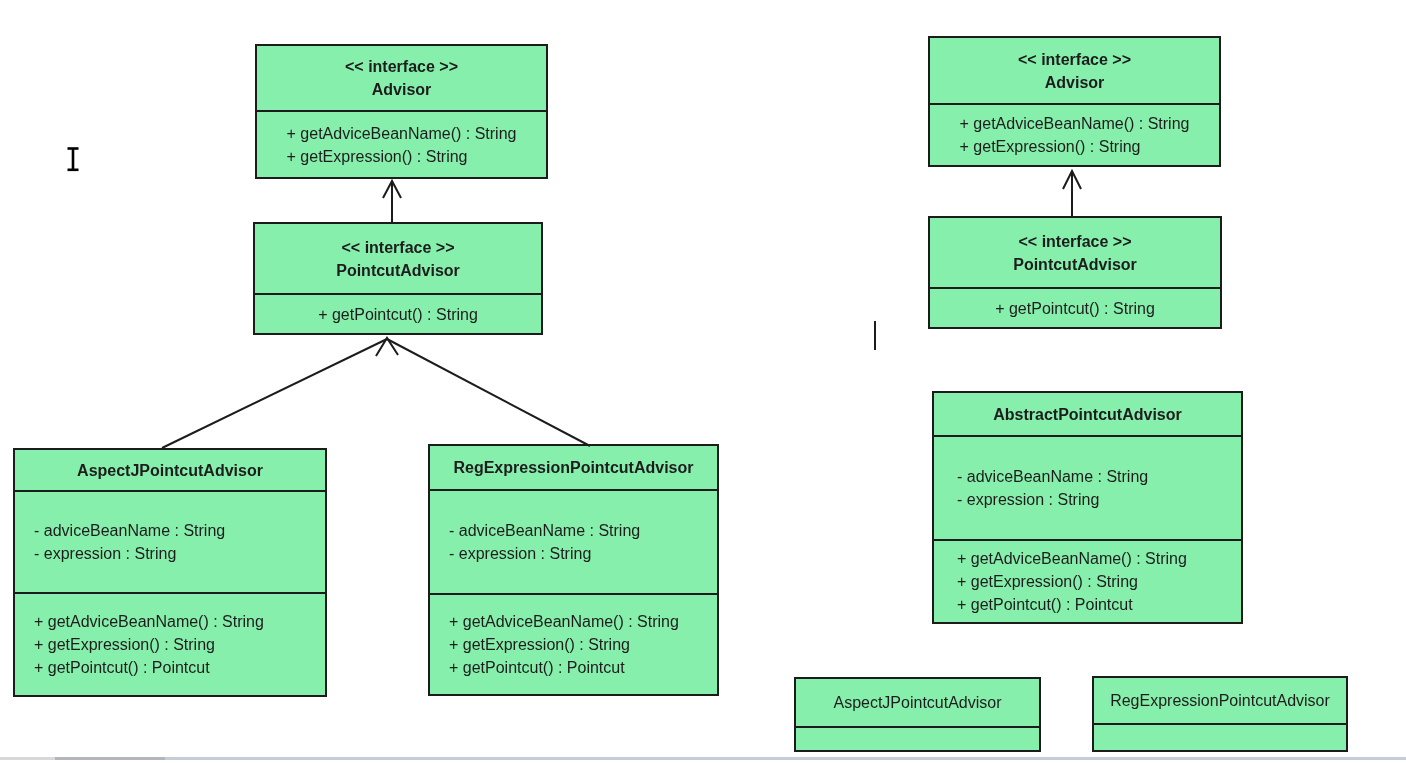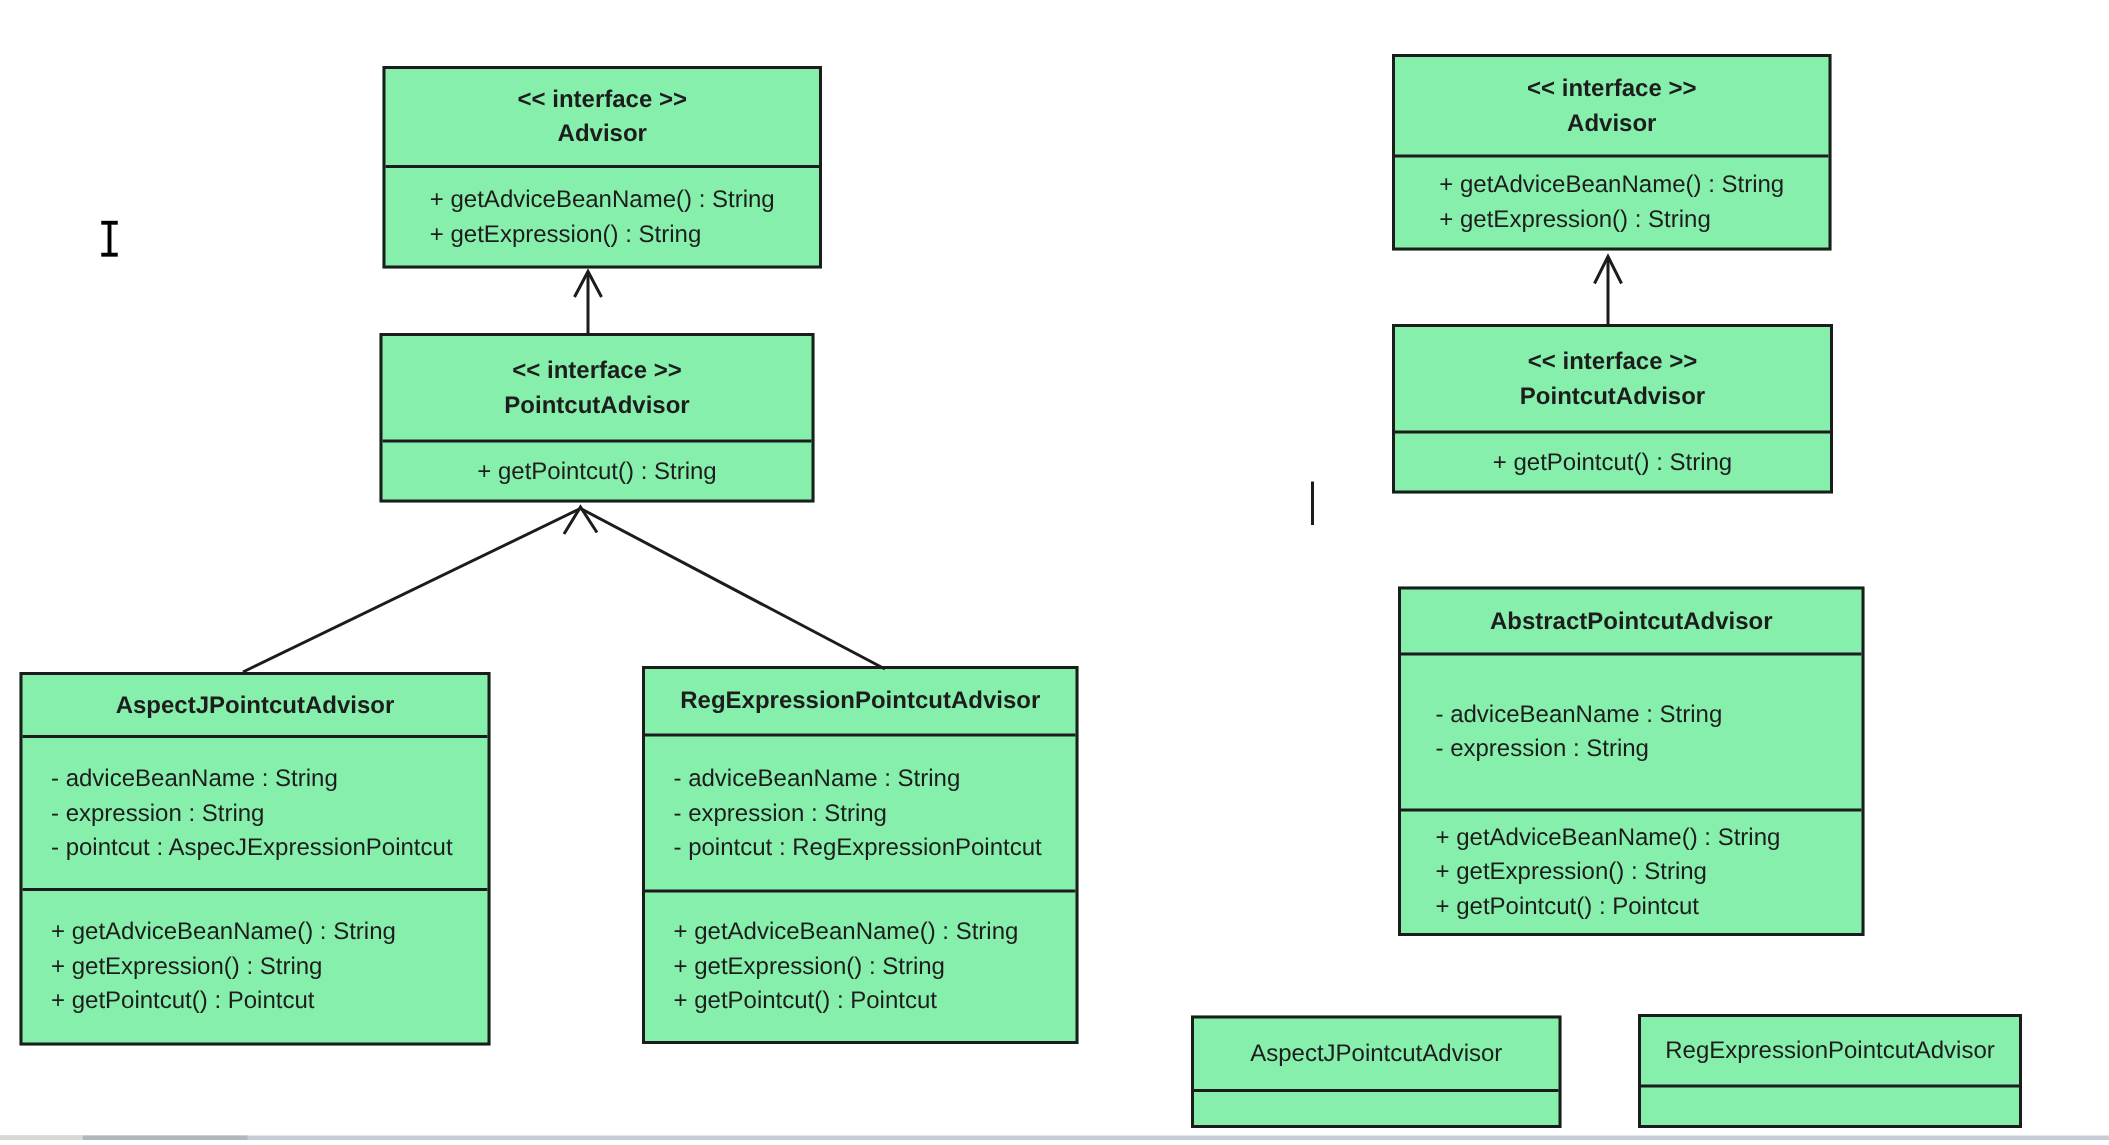--- a/index.html
+++ b/index.html
@@ -77,37 +77,35 @@
     </div>
   </div>
 
   <div class="uml-box" style="left:13px;top:448px;width:314px;height:249px">
     <div class="sec title-sec" style="height:40px">
       <div class="bold">AspectJPointcutAdvisor</div>
     </div>
     <div class="sec bordered left-sec" style="height:102px">
       <div>- adviceBeanName : String</div>
       <div>- expression : String</div>
-      <div>- pointcut : AspecJExpressionPointcut</div>
     </div>
     <div class="sec bordered left-sec grow">
       <div>+ getAdviceBeanName() : String</div>
       <div>+ getExpression() : String</div>
       <div>+ getPointcut() : Pointcut</div>
     </div>
   </div>
 
   <div class="uml-box" style="left:428px;top:444px;width:291px;height:252px">
     <div class="sec title-sec" style="height:43px">
       <div class="bold">RegExpressionPointcutAdvisor</div>
     </div>
     <div class="sec bordered left-sec" style="height:104px">
       <div>- adviceBeanName : String</div>
       <div>- expression : String</div>
-      <div>- pointcut : RegExpressionPointcut</div>
     </div>
     <div class="sec bordered left-sec grow">
       <div>+ getAdviceBeanName() : String</div>
       <div>+ getExpression() : String</div>
       <div>+ getPointcut() : Pointcut</div>
     </div>
   </div>
 
   <div class="uml-box" style="left:928px;top:36px;width:293px;height:131px">
     <div class="sec title-sec" style="height:65px">

